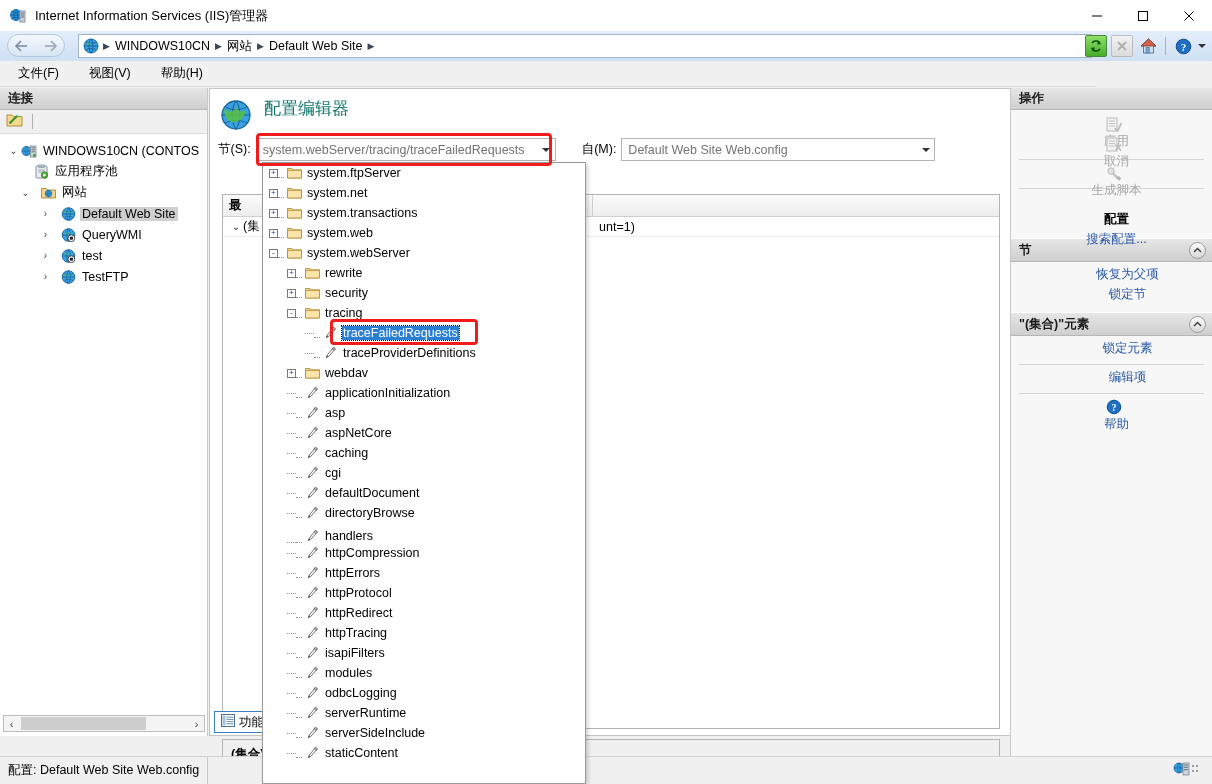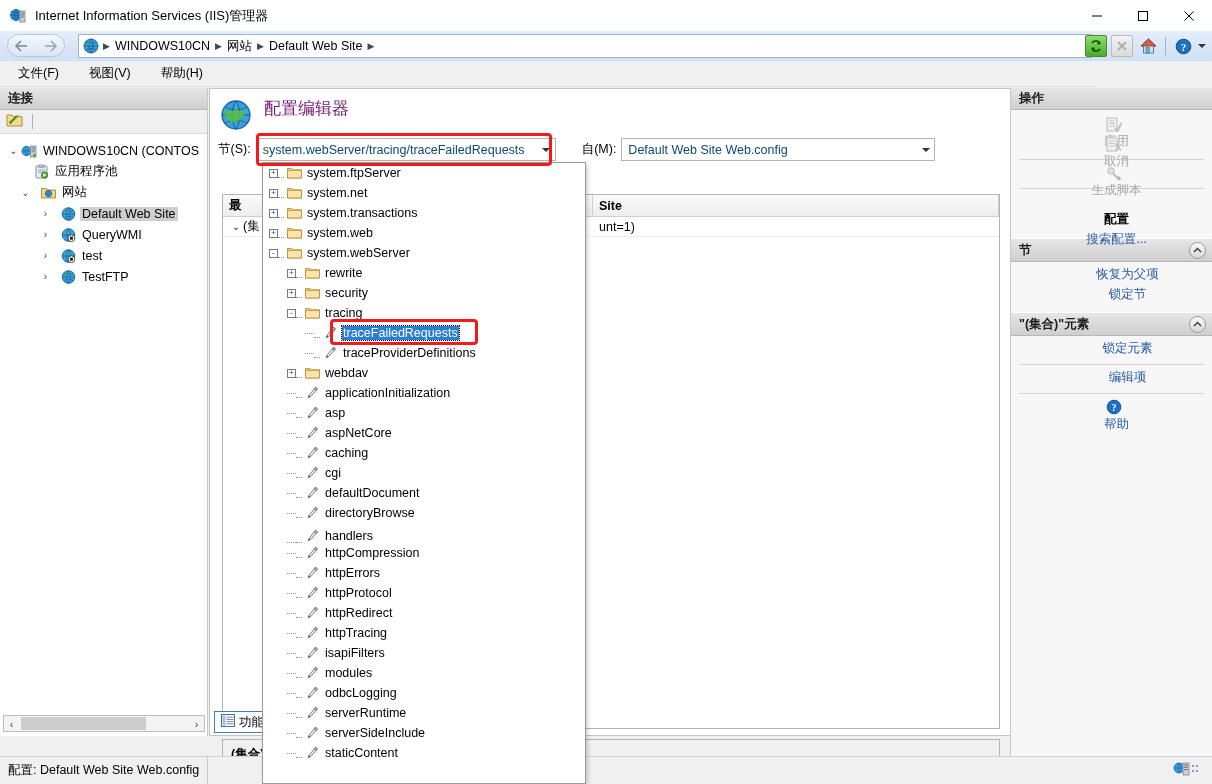--- a/index.html
+++ b/index.html
@@ -117,29 +117,29 @@
   .act-sep { height:1px; background:#d4d4d4; margin:4px 8px; }
   .act-indent { padding-left:32px; }
 
   
   .center {
     position:absolute; left:209px; top:88px; width:802px; height:648px;
     background:#ffffff; border:1px solid #c4c4c4;
   }
   .ce-head { display:flex; align-items:flex-start; padding:8px 0 0 10px; }
   .ce-globe { width:32px; height:32px; margin-top:2px; }
-  .ce-title { font-size:17px; margin-left:12px; color:#701a75; }
+  .ce-title { font-size:17px; margin-left:12px; color:#0f766e; }
 
   .ce-row { display:flex; align-items:center; margin-top:7px; padding-left:8px; }
   .lbl { font-size:12.5px; color:#000; white-space:nowrap; }
   .combo {
     height:23px; border:1px solid #b4b4b4; background:#fff; display:flex; align-items:center;
     position:relative;
   }
-  .combo .cval { padding-left:6px; font-size:12.5px; color:#0c4a6e; white-space:nowrap; }
+  .combo .cval { padding-left:6px; font-size:12.5px; color:#737373; white-space:nowrap; }
   .combo .cbtn {
     position:absolute; right:0; top:0; bottom:0; width:17px;
     display:flex; align-items:center; justify-content:center; background:transparent;
   }
   .combo-section { width:300px; margin-left:5px; }
   .combo-from { width:314px; margin-left:5px; }
 
   .grid {
     position:absolute; left:12px; top:105px; width:778px; height:535px;
     border:1px solid #b4b4b4; background:#fff; display:flex; flex-direction:column;
@@ -459,21 +459,20 @@
         <span class="cval">Default Web Site Web.config</span>
         <span class="cbtn">
           <span class="caret-sm"></span>
         </span>
       </span>
     </div>
 
     <div class="grid">
       <div class="grid-head">
         <span class="gh-cell c1">最</span>
-        <span class="gh-cell c2">Site</span>
       </div>
       <div class="grid-body">
         <div class="grid-row">
           <span class="gr-cell c1">
             <span class="grid-twist">⌄</span>
             <span>(集</span>
           </span>
           <span class="gr-cell c2">unt=1)</span>
         </div>
       </div>

